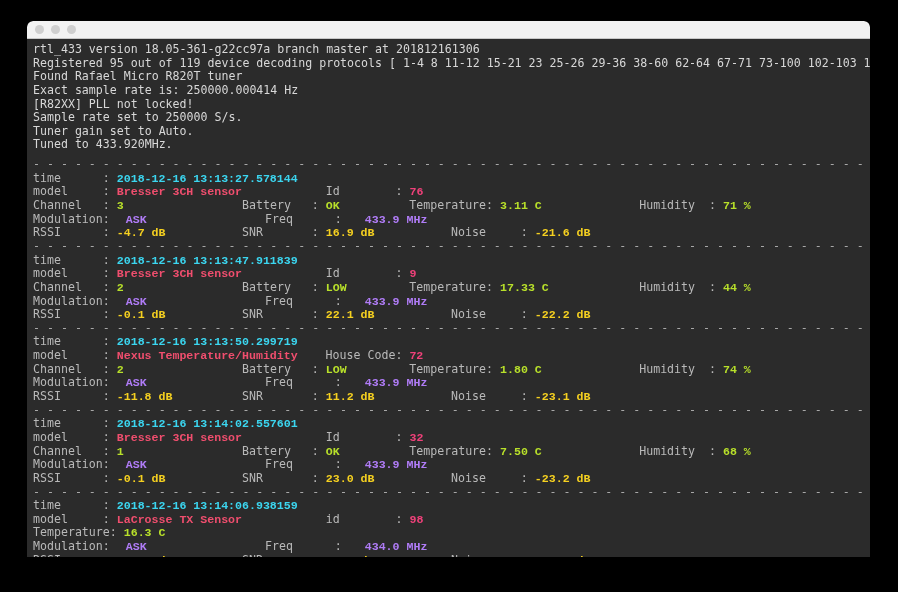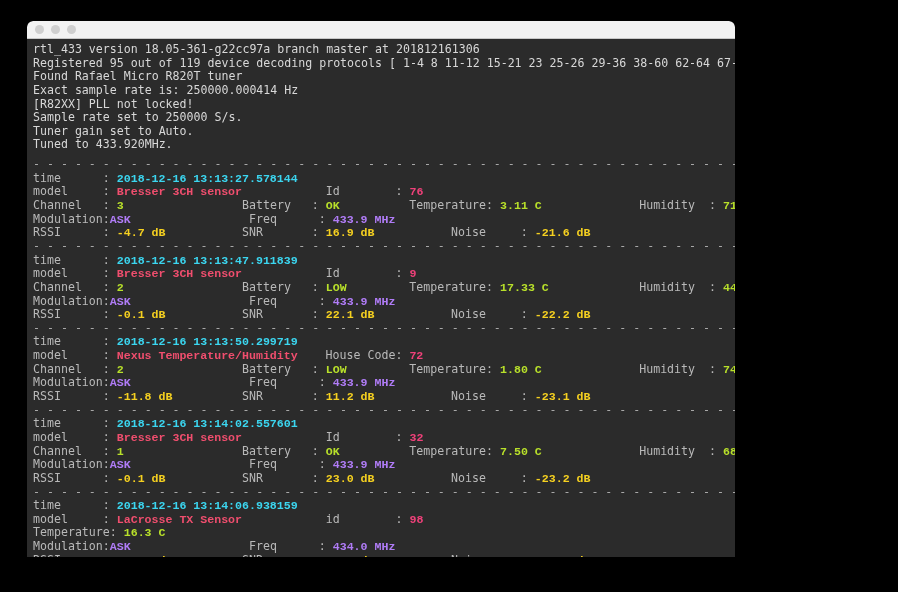--- a/index.html
+++ b/index.html
@@ -11,21 +11,21 @@
     overflow: hidden;
   }
   body {
     font-family: "DejaVu Sans Mono", "Liberation Mono", monospace;
   }
 
   #window {
     position: absolute;
     left: 27px;
     top: 21px;
-    width: 708px;
+    width: 843px;
     height: 536px;
     background: #2b2b2b;
     border-radius: 6px 6px 0 0;
     overflow: hidden;
     box-shadow: 0 2px 6px rgba(0,0,0,0.6);
   }
 
   #titlebar {
     height: 18px;
     background: #f2f2f2;
@@ -66,21 +66,21 @@
   }
 
   .line { height: 13.65px; }
 
   
   .c-white  { color: #d8d8d8; }
   .c-grey   { color: #b9b9b9; }
   .c-cyan   { color: #3bd6f0; }
   .c-red    { color: #f04e6e; }
   .c-green  { color: #b8e02a; }
-  .c-purple { color: #b07cf7; }
+  .c-purple { color: #b07cf7; margin-left: 16px; }
   .c-yellow { color: #f5d020; }
   .c-pink   { color: #f0417a; }
   .b { font-weight: bold; font-family: Liberation Mono, monospace; }
 
   .sep {
     color: #a8a8a8;
     height: 13.65px;
     font-size: 11.6px;
     line-height: 13.65px;
     letter-spacing: 0px;

